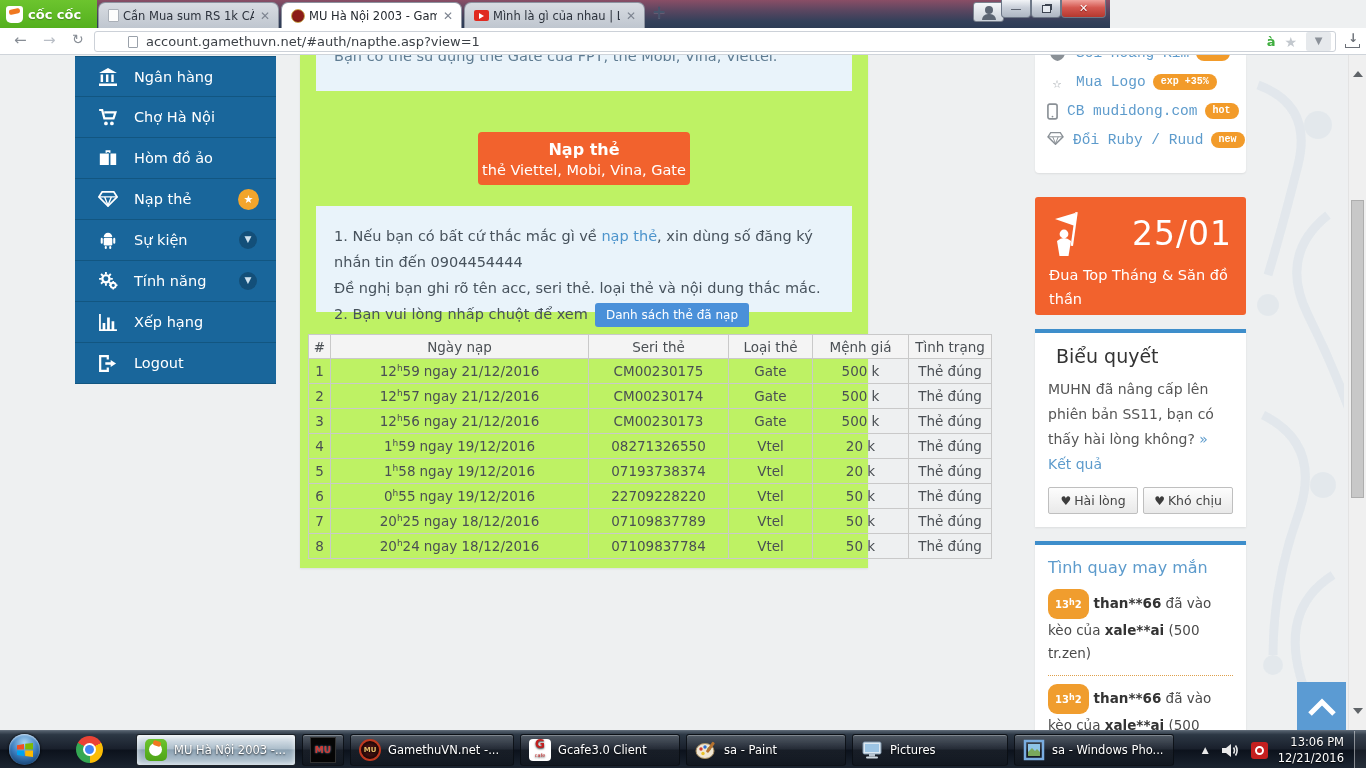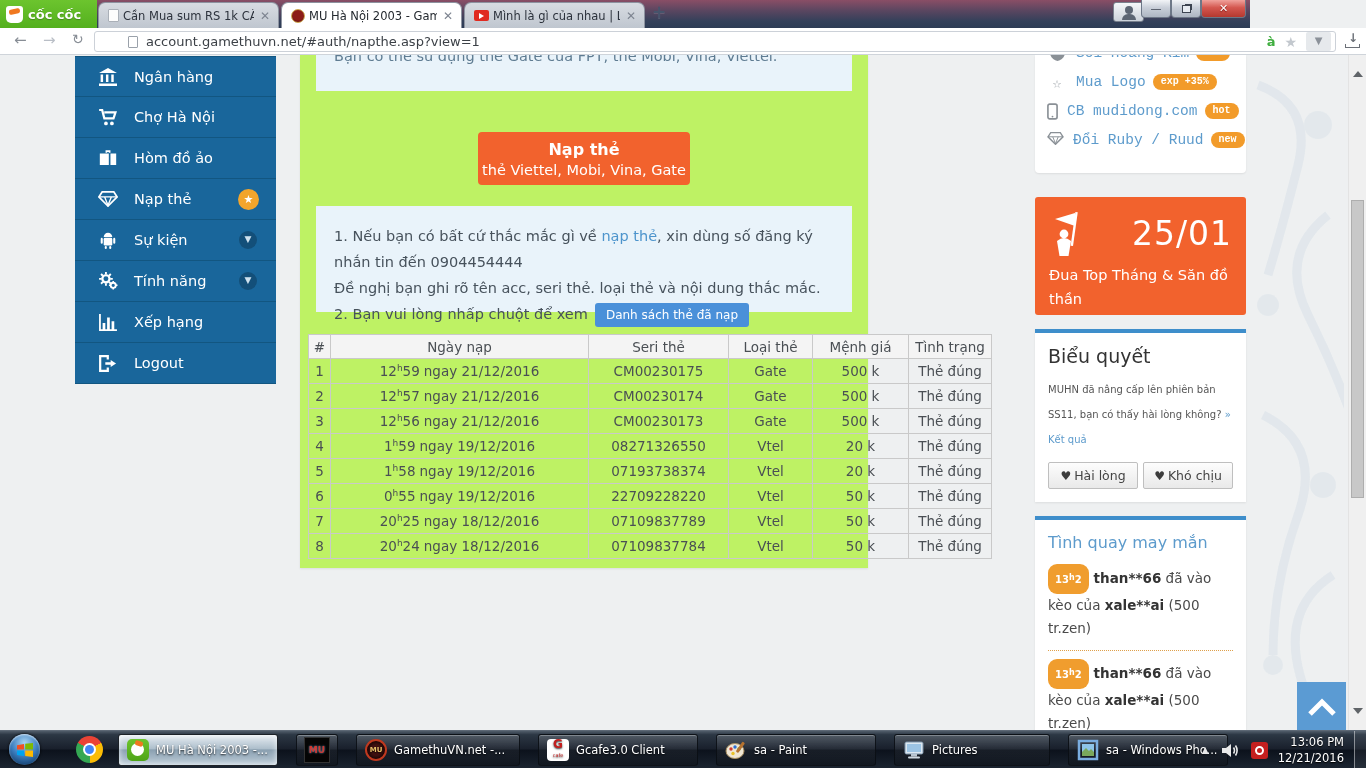--- a/index.html
+++ b/index.html
@@ -1,20 +1,20 @@
 <!DOCTYPE html>
 <html><head>
 <meta charset="utf-8">
 <style>
   * { margin:0; padding:0; box-sizing:border-box; }
   html,body { width:1366px; height:768px; overflow:hidden; }
   body { font-family:"DejaVu Sans","Liberation Sans",sans-serif; background:#eef0f1; position:relative; }
 
   
-  .tabstrip { position:absolute; left:0; top:0; width:1250px; height:28px;
+  .tabstrip { position:absolute; left:0; top:0; width:1110px; height:28px;
     background:linear-gradient(180deg,#8a4e66 0%,#5a4660 38%,#34405a 75%,#2d3c55 100%); }
   .cc-logo { position:absolute; left:0; top:0; width:97px; height:28px; background:linear-gradient(#6cc42e,#54b01e);
     display:flex; align-items:center; gap:5px; padding-left:6px; }
   .cc-cup { width:17px; height:17px; background:#fff; border-radius:3px 3px 5px 5px; position:relative; }
   .cc-cup:after { content:""; position:absolute; left:3px; top:3px; width:11px; height:5px; background:#f07820; border-radius:2px; transform:rotate(-12deg); }
   .cc-logo span { color:#fff; font-weight:bold; font-size:13px; text-shadow:0 1px 1px rgba(0,0,0,.25); }
   .tab { position:absolute; top:2px; height:26px; width:181px; border-radius:7px 7px 0 0; display:flex; align-items:center;
     padding:0 6px 0 9px; font-size:11.5px; color:#2c323c; background:linear-gradient(#d8dce2,#bfc6cf); border:1px solid #8d93a0; border-bottom:none; }
   .tab.active { background:#fff; color:#24292f; z-index:3; }
   .tab .t-title { flex:1; white-space:nowrap; overflow:hidden; margin:0 4px; }
@@ -85,22 +85,22 @@
   .lrow { height:29px; display:flex; align-items:flex-start;font-family:Liberation Mono, monospace; }
   .lrow:first-child { margin-top:-10px; }
   .l-ic { width:20px; text-align:center; color:#9aa0a6; font-size:15px; display:flex; justify-content:center; }
   .l-lab { color:#5d9bcc; font-size:14.5px; margin-left:9px; white-space:nowrap; }
   .pill { background:#f29b2a; color:#fff; font-size:10px; font-weight:bold; border-radius:9px; padding:2px 8px 3px; margin-left:7px; white-space:nowrap; }
   .banner { margin-top:24px; background:#f2622d; border-radius:3px; padding:13px 14px 12px; height:118px; }
   .b-top { display:flex; align-items:center; }
   .b-date { margin-left:auto; color:#fff; font-size:33px; letter-spacing:1px; }
   .b-cap { color:#fff; font-size:14.5px; line-height:24px; margin-top:7px; }
   .panel { margin-top:14px; background:#fff; border-top:4px solid #3e8ecb; box-shadow:0 1px 2px rgba(0,0,0,.08); padding:10px 13px 13px; }
-  .p-title { font-size:19px; color:#333; margin:2px 0 10px; }
-  .p-text { font-size:10px; color:#555; line-height:25px; }
+  .p-title { font-size:19px; color:#333; margin:2px 8px 10px; }
+  .p-text { font-size:14px; color:#555; line-height:25px; }
   .p-text a { color:#5d9bcc; text-decoration:none; }
   .p-btns { display:flex; gap:5px; margin-top:10px; }
   .p-btn { flex:1; border:1px solid #bfbfbf; border-radius:2px; background:linear-gradient(#fdfdfd,#e9e9e9); font-size:12.5px; color:#444; padding:5px 4px; font-family:inherit; cursor:pointer; white-space:nowrap; }
   .p-btn .hrt { font-size:12px; margin-right:3px; color:#3c3c3c; }
   .lucky { padding-bottom:40px; }
   .lk-title { font-size:16px; color:#5d9bcc; margin:3px 0 4px; }
   .lk-item { padding:8px 0 10px; border-bottom:1px dotted #dea04b; font-size:13.5px; color:#4a4a4a; line-height:23px; }
   .lk-item b { color:#333; }
   .tbadge { display:inline-block; background:#f09d2e; color:#fff; border-radius:9px; font-size:10px; font-weight:bold; padding:2px 7px 3px; margin-right:5px; }
   .tbadge sup { font-size:8px; vertical-align:3px; }
@@ -114,21 +114,21 @@
 
   
   .taskbar { position:absolute; left:0; top:730px; width:1366px; height:38px;
     background:linear-gradient(180deg,#515d6a 0%,#2c3744 10%,#19202c 48%,#0c121c 52%,#1b2430 100%); border-top:1px solid #5d6875; }
   .orb { position:absolute; left:9px; top:3px; width:31px; height:31px; border-radius:50%;
     background:radial-gradient(circle at 50% 28%,#a8d4f2,#3d7fc0 48%,#15406f 85%); box-shadow:inset 0 1px 2px rgba(255,255,255,.7), 0 0 3px #000; display:flex; align-items:center; justify-content:center; }
   .chrome-ic { position:absolute; left:76px; top:5px; width:27px; height:27px; border-radius:50%;
     background:conic-gradient(from -60deg,#ea4335 0deg 120deg,#fbbc05 120deg 240deg,#34a853 240deg 360deg); display:flex; align-items:center; justify-content:center; }
   .chrome-ic i { width:13px; height:13px; border-radius:50%; background:#fff; display:flex; align-items:center; justify-content:center; }
   .chrome-ic i:after { content:""; width:9px; height:9px; border-radius:50%; background:#4286f5; }
-  .tbuttons { position:absolute; left:118px; top:3px; display:flex; gap:18px; }
+  .tbuttons { position:absolute; left:136px; top:3px; display:flex; gap:6px; }
   .tbtn { height:32px; border:1px solid rgba(10,14,20,.9); border-radius:3px; display:flex; align-items:center; gap:7px; padding:0 8px;
     background:linear-gradient(rgba(255,255,255,.18),rgba(255,255,255,.06) 45%,rgba(0,0,0,.25)); box-shadow:inset 0 1px 0 rgba(255,255,255,.28);
     color:#fff; font-size:11.5px; text-shadow:0 1px 2px rgba(0,0,0,.85); white-space:nowrap; overflow:hidden; }
   .tbtn.active { background:linear-gradient(#e7edf3,#aebfcc 45%,#8ba0b1 50%,#bcccd8); box-shadow:inset 0 0 6px rgba(255,255,255,.8); }
   .ic-cc { width:22px; height:22px; border-radius:5px; background:linear-gradient(#6cc42e,#4ea417); position:relative; flex:none; }
   .ic-cc:after { content:""; position:absolute; left:4px; top:4px; width:13px; height:13px; border-radius:50%; background:#fff; }
   .ic-cc:before { content:""; position:absolute; left:8px; top:2px; width:8px; height:5px; background:#f07820; border-radius:2px; transform:rotate(18deg); z-index:1; }
   .ic-mublack { width:26px; height:26px; background:#050505; border:1px solid #333; color:#d3372e; font-size:9px; font-weight:bold; display:flex; align-items:center; justify-content:center; flex:none; text-shadow:0 0 2px #7ab4e0; }
   .ic-mured { width:22px; height:22px; border-radius:50%; background:radial-gradient(circle,#401010 40%,#1c0606 70%); border:2px solid #c0391f; color:#e8c06a; font-size:7px; font-weight:bold; display:flex; align-items:center; justify-content:center; flex:none; }
   .ic-gcafe { width:22px; height:22px; border-radius:4px; background:#fff; color:#c41e1e; display:flex; flex-direction:column; align-items:center; justify-content:center; font-weight:bold; font-size:12px; line-height:11px; flex:none; }

